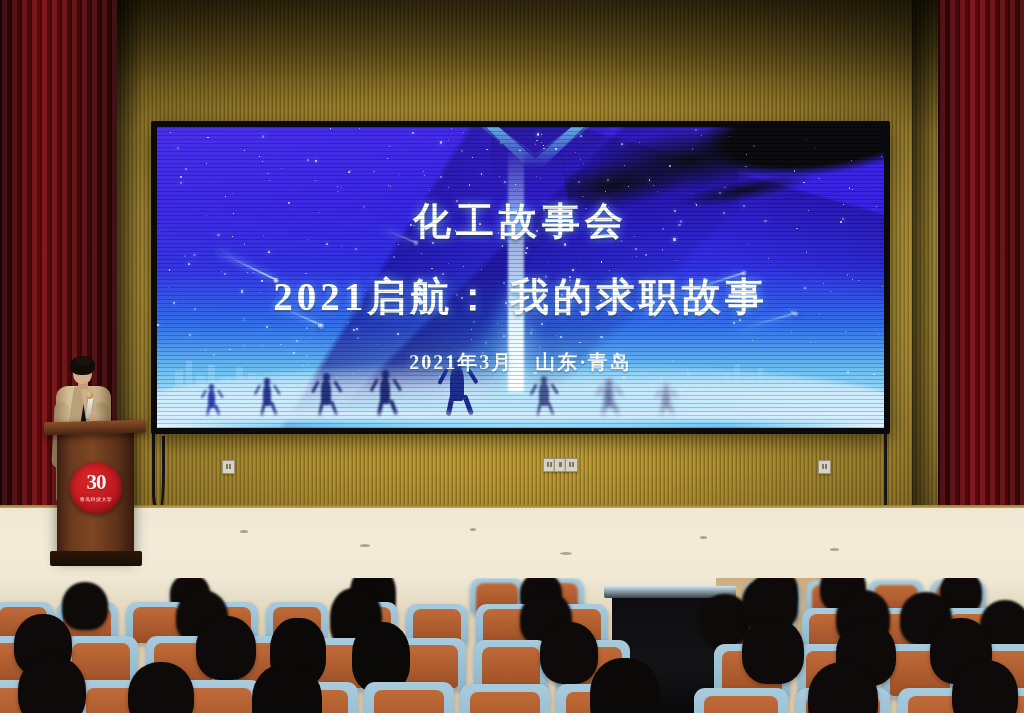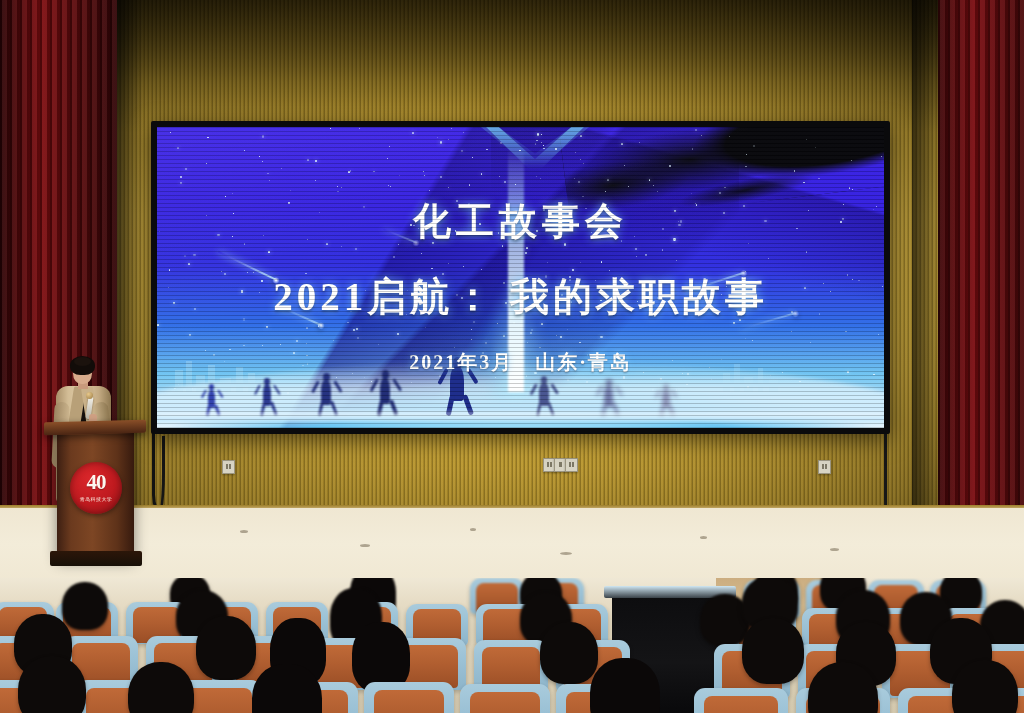--- a/index.html
+++ b/index.html
@@ -907,21 +907,21 @@
     <span class="sp-hair-b"></span>
     <span class="mic"></span>
     <span class="mic-head"></span>
     <span class="sp-hand"></span>
   </div>
 
   <div class="podium"></div>
   <div class="podium-top"></div>
   <div class="podium-base"></div>
   <div class="emblem">
-    <span class="emblem-70">40</span>
+    <span class="emblem-70">30</span>
     <span class="emblem-name">青岛科技大学</span>
   </div>
 
   <div class="audience">
     <div class="aud-floor"></div>
     <div class="aisle-wood"></div>
     <div class="aisle-wood-trim"></div>
     <div class="aisle-console">
         <span class="lip"></span>
       </div>

